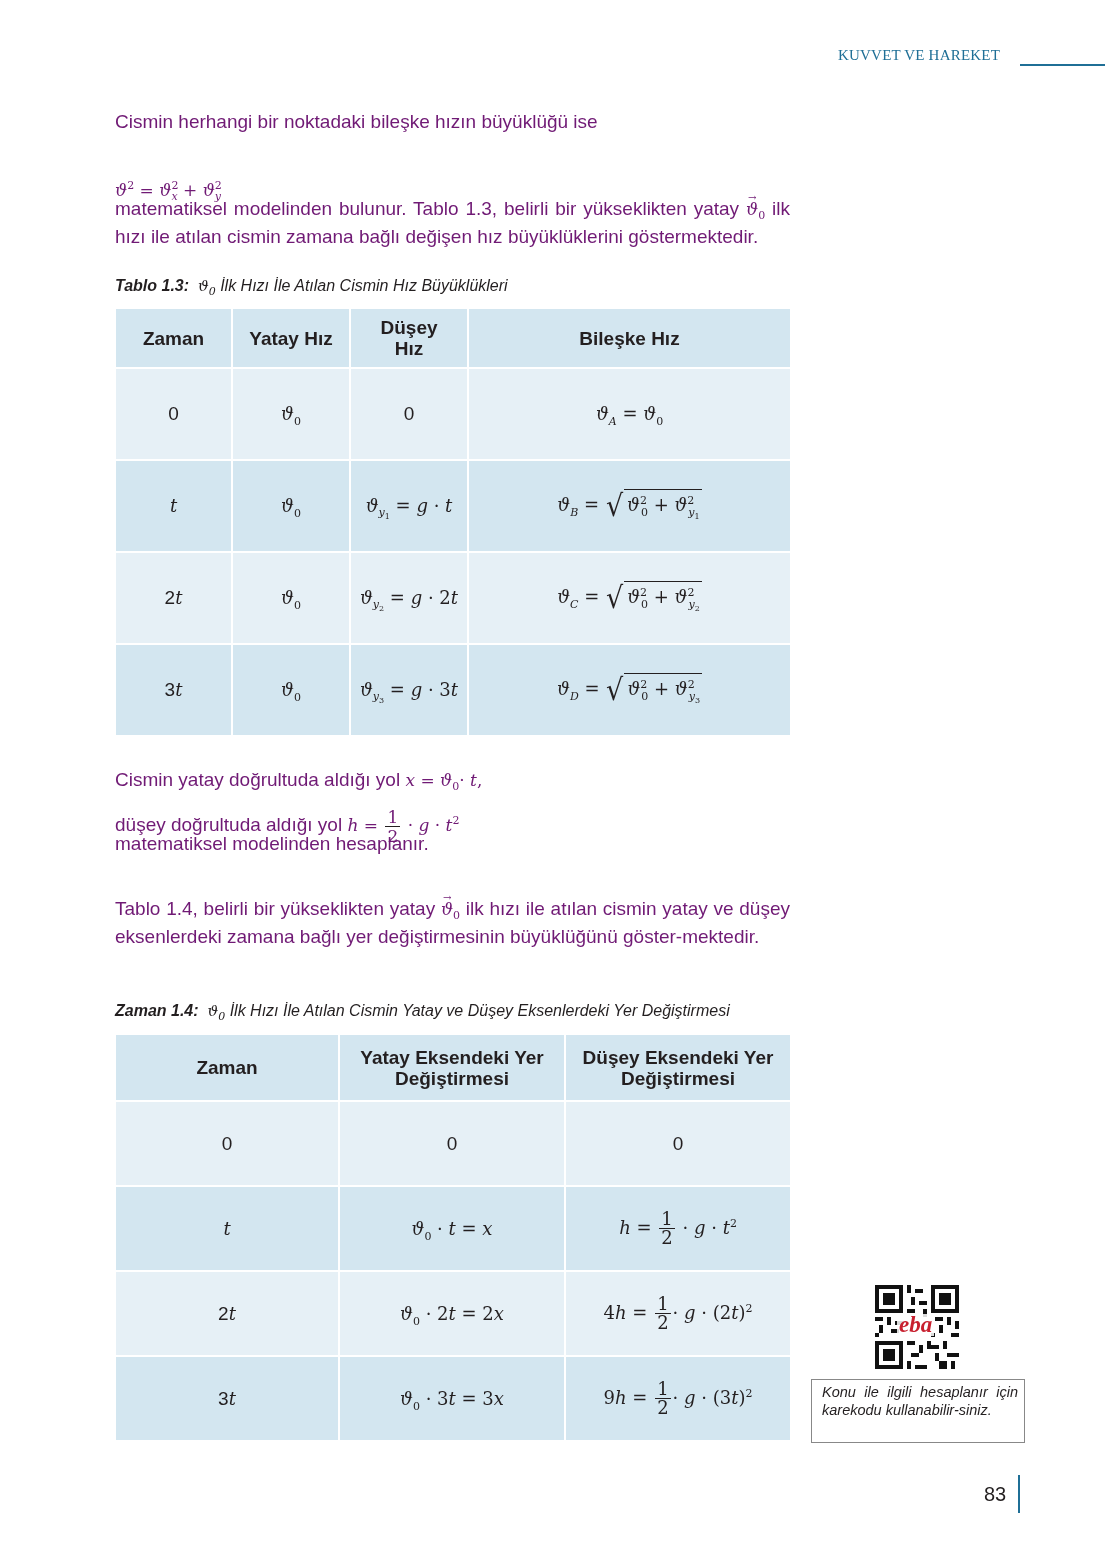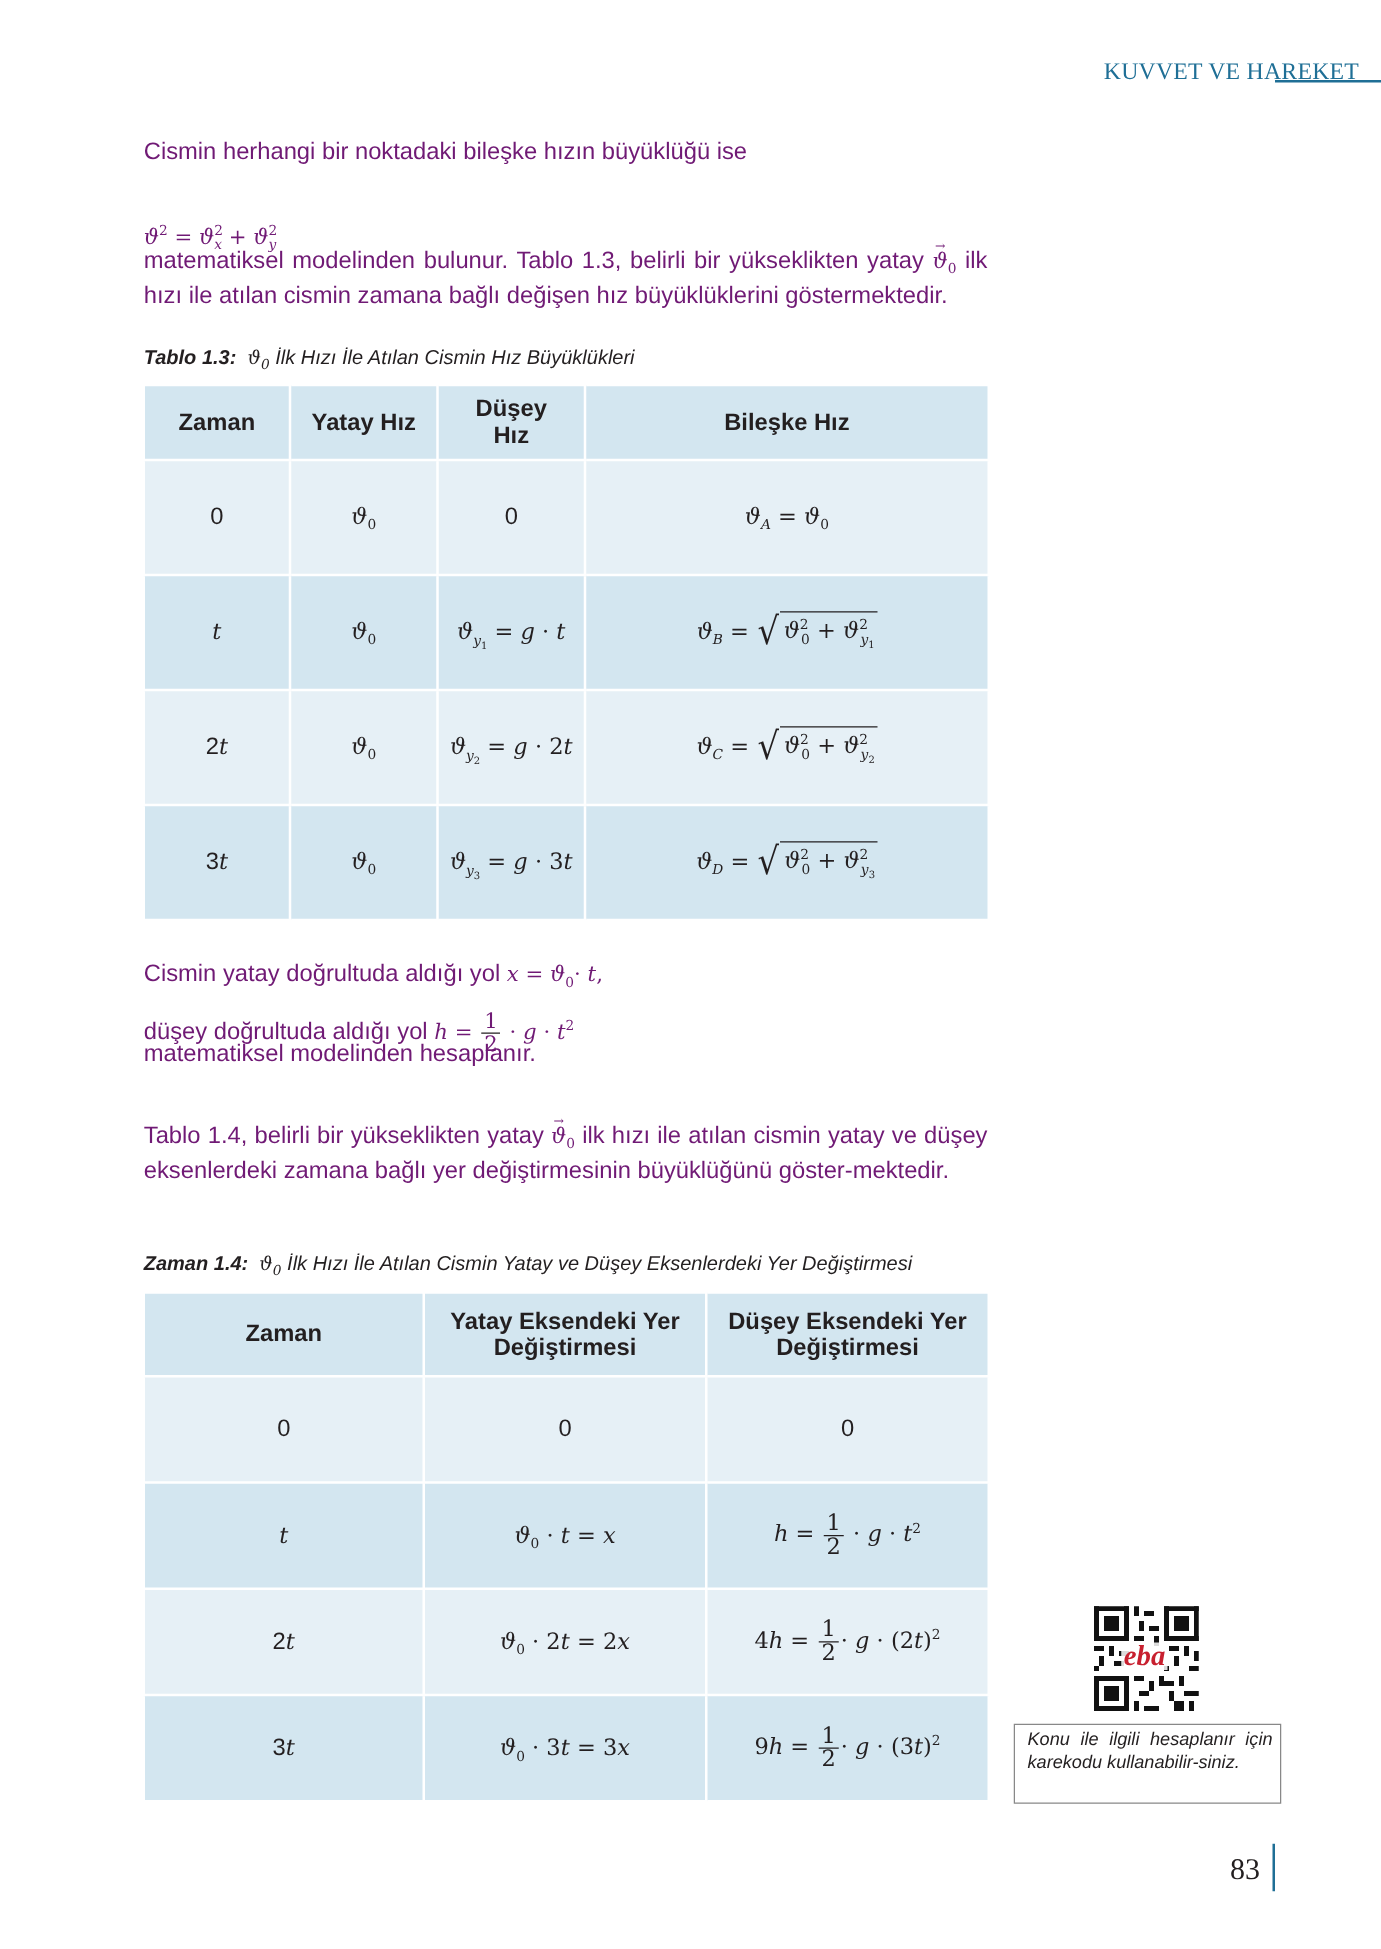--- a/index.html
+++ b/index.html
@@ -1,19 +1,19 @@
 <!DOCTYPE html>
 <html><head>
   <meta charset="utf-8">
   <style>
     html, body { margin: 0; padding: 0; background: #ffffff; }
     body { width: 1105px; height: 1559px; position: relative; overflow: hidden; color: #231f20; font-family: "Liberation Sans", sans-serif; }
 
     .header { position: absolute; top: 47px; left: 838px; display: flex; align-items: center; }
-    .header-title { font-family: "Liberation Serif", serif; font-size: 19px; color: #1f6f96; letter-spacing: 0.2px; margin-left: 45px; }
+    .header-title { font-family: "Liberation Serif", serif; font-size: 15px; color: #1f6f96; letter-spacing: 0.2px; }
     .header-rule { position: absolute; left: 1020px; top: 64px; width: 85px; height: 1.5px; background: #1f6f96; }
 
     .para { position: absolute; left: 115px; width: 675px; font-size: 19px; line-height: 27px; color: #701a75; }
     .justify { text-align: justify; }
     .math { font-family: "DejaVu Serif", serif; font-style: italic; font-size: 17px; }
     .math .up { font-style: normal; }
     sub, sup { font-size: 11px; line-height: 0; }
     .vec { position: relative; display: inline-block; }
     .vec::before { content: "\2192"; position: absolute; top: -12px; left: 2px; font-size: 10px; font-style: normal; }
 
@@ -33,21 +33,21 @@
     .sqrt .body { border-top: 1.5px solid #231f20; padding: 4px 2px 0 3px; text-align: center; }
 
     .frac { display: inline-flex; flex-direction: column; vertical-align: middle; text-align: center; font-style: normal; line-height: 18px; margin: 0 2px; }
     .frac .num { border-bottom: 1.2px solid #231f20; padding: 0 2px; }
 
     .qr { position: absolute; left: 875px; top: 1285px; width: 84px; height: 84px; background: #ffffff; }
     .qr-logo { position: absolute; left: 22px; top: 29px; font-family: "Liberation Serif", serif; font-style: italic; font-weight: bold; font-size: 23px; color: #c8202f; background: rgba(255,255,255,0.85); padding: 0 2px; line-height: 22px; }
 
     .note { position: absolute; left: 811px; top: 1379px; width: 196px; height: 54px; border: 1px solid #888888; padding: 3px 6px 5px 10px; font-size: 14.5px; font-style: italic; line-height: 18px; text-align: justify; color: #231f20; }
 
-    .page-num { position: absolute; left: 984px; top: 1483px; font-size: 24px; color: #231f20; font-family: Liberation Serif, serif; }
+    .page-num { position: absolute; left: 984px; top: 1483px; font-size: 20px; color: #231f20; font-family: Liberation Sans, sans-serif; }
     .page-rule { position: absolute; left: 1018px; top: 1475px; width: 1.5px; height: 38px; background: #1f6f96; }
   </style>
 </head>
 <body>
 
 <div class="header">
   <span class="header-title">KUVVET VE HAREKET</span>
 </div>
 <div class="header-rule"></div>
 

